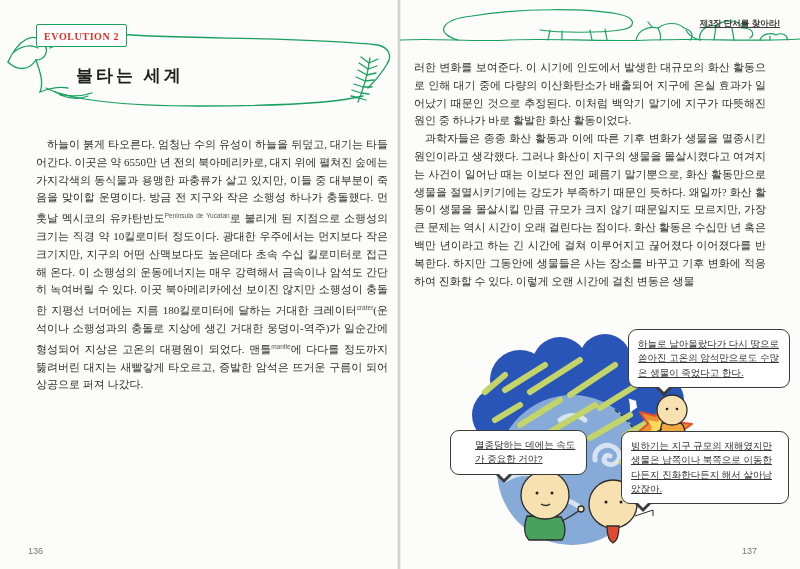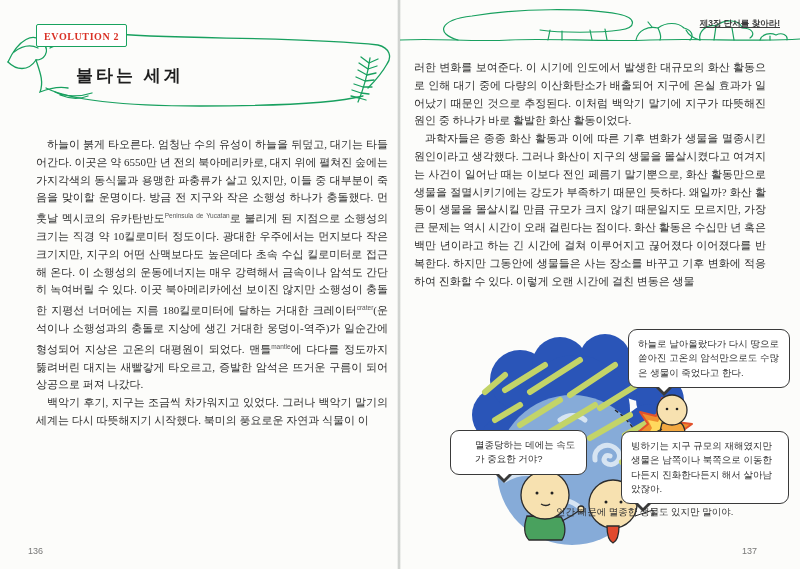--- a/index.html
+++ b/index.html
@@ -30,21 +30,21 @@
   #pagenum-left{left:28px;}
   #pagenum-right{left:742px;}
 
   .deco{position:absolute;z-index:0;}
   #left-header-art{left:0;top:0;}
   #right-header-art{left:400px;top:0;}
   #illustration{left:410px;top:320px;z-index:1;}
 
   
   .bubble{position:absolute;background:#fff;border:1.5px solid #3a3a3a;border-radius:9px;
-          padding:7px 9px;font:9.5px/1.5 "Liberation Sans",sans-serif;color:#333;z-index:3;}
+          padding:7px 9px;font:9.5px/1.5 "Liberation Sans",sans-serif;color:#333;z-index:3;text-decoration:underline;}
   #bubble-rocks{left:628px;top:329px;width:142px;}
   #bubble-speed{left:450px;top:430px;width:102px;padding-left:24px;}
   #bubble-iceage{left:621px;top:431px;width:148px;}
   .bubble::after{content:"";position:absolute;border:9px solid transparent;border-top-color:#3a3a3a;border-bottom:0;}
   .bubble::before{content:"";position:absolute;border:7px solid transparent;border-top-color:#fff;border-bottom:0;z-index:1;}
   #bubble-rocks::after{left:26px;bottom:-9px;}  #bubble-rocks::before{left:28px;bottom:-5px;}
   #bubble-speed::after{left:44px;bottom:-9px;}  #bubble-speed::before{left:46px;bottom:-5px;}
   #bubble-iceage::after{left:12px;bottom:-9px;} #bubble-iceage::before{left:14px;bottom:-5px;}
 
   .caption{position:absolute;left:556px;top:505px;width:218px;
@@ -108,21 +108,20 @@
     </g>
   </svg>
 
   <div class="series-box">
     <span>EVOLUTION 2</span>
   </div>
   <div class="page-title">불타는 세계</div>
 
   <div id="left-text" class="bodytext">
       <p class="para indent"><span>하늘이 붉게 타오른다. 엄청난 수의 유성이 하늘을 뒤덮고, 대기는 타들어간다. 이곳은 약 6550만 년 전의 북아메리카로, 대지 위에 펼쳐진 숲에는 가지각색의 동식물과 용맹한 파충류가 살고 있지만, 이들 중 대부분이 죽음을 맞이할 운명이다. 방금 전 지구와 작은 소행성 하나가 충돌했다. 먼 훗날 멕시코의 유카탄반도</span><span class="supref">Peninsula de Yucatan</span><span>로 불리게 된 지점으로 소행성의 크기는 직경 약 10킬로미터 정도이다. 광대한 우주에서는 먼지보다 작은 크기지만, 지구의 어떤 산맥보다도 높은데다 초속 수십 킬로미터로 접근해 온다. 이 소행성의 운동에너지는 매우 강력해서 금속이나 암석도 간단히 녹여버릴 수 있다. 이곳 북아메리카에선 보이진 않지만 소행성이 충돌한 지평선 너머에는 지름 180킬로미터에 달하는 거대한 크레이터</span><span class="supref">crater</span><span>(운석이나 소행성과의 충돌로 지상에 생긴 거대한 웅덩이-역주)가 일순간에 형성되어 지상은 고온의 대평원이 되었다. 맨틀</span><span class="supref">mantle</span><span>에 다다를 정도까지 뚫려버린 대지는 새빨갛게 타오르고, 증발한 암석은 뜨거운 구름이 되어 상공으로 퍼져 나갔다.</span></p>
-      <p class="para indent"><span>백악기 후기, 지구는 조금씩 차가워지고 있었다. 그러나 백악기 말기의 세계는 다시 따뜻해지기 시작했다. 북미의 풍요로운 자연과 식물이 이</span></p>
     </div>
 
   <div id="pagenum-left" class="pagenum">136</div>
 
   <div class="chapter-label">제3장 단서를 찾아라!</div>
 
   <div id="right-text" class="bodytext">
       <p class="para"><span>러한 변화를 보여준다. 이 시기에 인도에서 발생한 대규모의 화산 활동으로 인해 대기 중에 다량의 이산화탄소가 배출되어 지구에 온실 효과가 일어났기 때문인 것으로 추정된다. 이처럼 백악기 말기에 지구가 따뜻해진 원인 중 하나가 바로 활발한 화산 활동이었다.</span></p>
       <p class="para indent"><span>과학자들은 종종 화산 활동과 이에 따른 기후 변화가 생물을 멸종시킨 원인이라고 생각했다. 그러나 화산이 지구의 생물을 몰살시켰다고 여겨지는 사건이 일어난 때는 이보다 전인 페름기 말기뿐으로, 화산 활동만으로 생물을 절멸시키기에는 강도가 부족하기 때문인 듯하다. 왜일까? 화산 활동이 생물을 몰살시킬 만큼 규모가 크지 않기 때문일지도 모르지만, 가장 큰 문제는 역시 시간이 오래 걸린다는 점이다. 화산 활동은 수십만 년 혹은 백만 년이라고 하는 긴 시간에 걸쳐 이루어지고 끊어졌다 이어졌다를 반복한다. 하지만 그동안에 생물들은 사는 장소를 바꾸고 기후 변화에 적응하여 진화할 수 있다. 이렇게 오랜 시간에 걸친 변동은 생물</span></p>
     </div>
@@ -199,18 +198,17 @@
       <circle cx="196" cy="182" r="1.5" fill="#222" stroke="none"></circle>
       <circle cx="211" cy="182" r="1.5" fill="#222" stroke="none"></circle>
       <path d="M197 206 C 197 215, 199 221, 203 223 C 207 221, 209 215, 209 206 Z" fill="#e14a2e"></path>
       <path d="M225 196 L 243 190 L 243 196" fill="none" stroke-width="1"></path>
     </g>
   </svg>
 
   <div id="bubble-rocks" class="bubble">하늘로 날아올랐다가 다시 땅으로 쏟아진 고온의 암석만으로도 수많은 생물이 죽었다고 한다.</div>
   <div id="bubble-speed" class="bubble">멸종당하는 데에는 속도가 중요한 거야?</div>
   <div id="bubble-iceage" class="bubble">빙하기는 지구 규모의 재해였지만 생물은 남쪽이나 북쪽으로 이동한다든지 진화한다든지 해서 살아남았잖아.</div>
-  <div class="caption">인간 때문에 멸종한 생물도 있지만 말이야.</div>
 
   <div id="pagenum-right" class="pagenum">137</div>
 
   <div class="gutter"></div>
 </div>
 
 </body></html>

